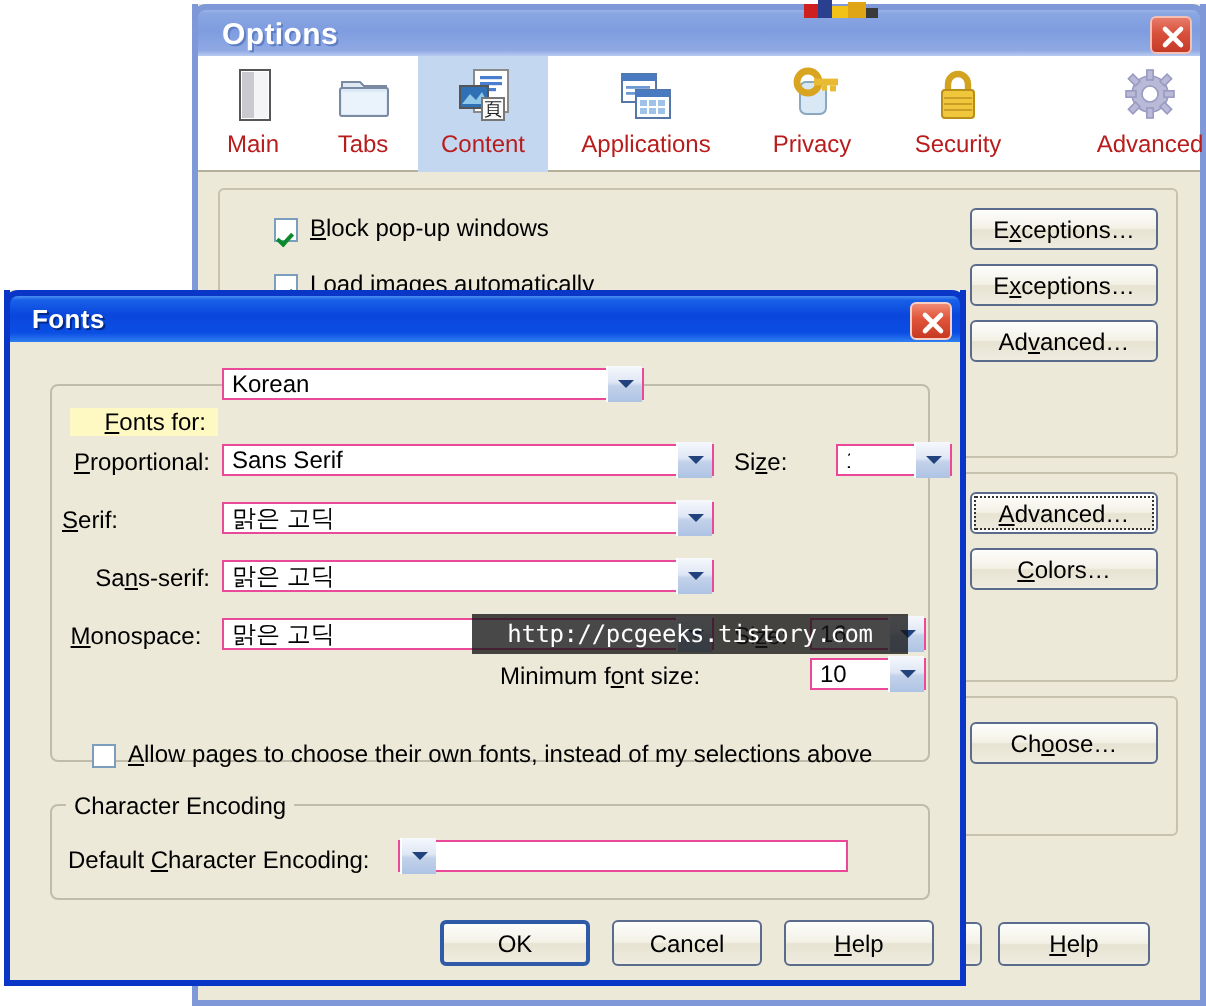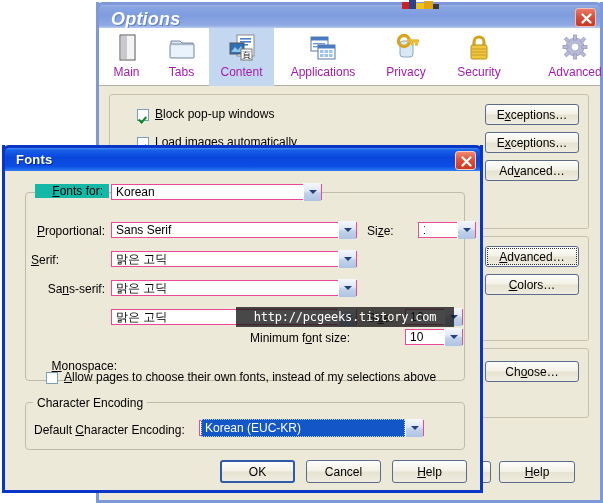--- a/index.html
+++ b/index.html
@@ -20,22 +20,22 @@
     box-sizing:border-box;
   }
   #options-titlebar{
     position:absolute;left:96px;top:2px;width:507px;height:26px;
     background:linear-gradient(to bottom,#9bb4e8 0%,#8aa6e2 8%,#7e9cdf 45%,#8fa9e3 88%,#b9cbf0 100%);
     border:3px solid #7f99d8;border-bottom:none;box-sizing:border-box;
     border-top-left-radius:7px;border-top-right-radius:7px;
   }
   #options-title{
     position:absolute;left:12px;top:4px;
-    font-weight:bold;font-size:18px;color:#ffffff;
-    text-shadow:1px 1px 0 #5f7fc4;letter-spacing:0.2px;font-style:italic;
+    font-weight:bold;font-size:15px;color:#ffffff;
+    text-shadow:1px 1px 0 #5f7fc4;letter-spacing:0.2px;
   }
   #options-close{
     position:absolute;right:4px;top:3px;width:21px;height:19px;
     background:linear-gradient(to bottom,#e87b6a 0%,#d8513c 45%,#c53a26 100%);
     border:1px solid #f3c0b6;border-radius:3px;
     box-sizing:border-box;cursor:pointer;
   }
   #options-close svg{position:absolute;left:3px;top:2px;}
 
   
@@ -44,21 +44,21 @@
     background:#ffffff;border-bottom:1px solid #b5b09c;
     box-sizing:border-box;
   }
   .tool-btn{
     position:absolute;top:0;height:58px;
     display:flex;flex-direction:column;align-items:center;justify-content:flex-start;
     padding-top:4px;box-sizing:border-box;cursor:pointer;
   }
   .tool-btn.selected{background:#c3d8f0;}
   .tool-ico{width:32px;height:32px;position:relative;}
-  .tool-lbl{font-size:12px;color:#a21caf;margin-top:1px;line-height:14px;white-space:nowrap;}
+  .tool-lbl{font-size:12px;color:#b91c1c;margin-top:1px;line-height:14px;white-space:nowrap;}
 
   
   #options-body{
     position:absolute;left:99px;top:86px;width:501px;height:414px;
     background:#ece9d8;
   }
   .opt-group{
     position:absolute;border:1px solid #c6c2ae;border-radius:3px;
     box-sizing:border-box;
   }
@@ -334,21 +334,21 @@
   <div class="xp-btn" style="left:316px;top:375px;width:76px;height:22px;">
       <span></span>
     </div>
 </div>
 
 <div id="fonts-dialog">
 
   <div class="grp" style="left:20px;top:47px;width:440px;height:189px;"></div>
 
   <div class="frow" style="left:30px;top:39px;">
-    <span class="flabel" style="width:68px;background:#14b8a6;padding-right:6px;"><u>F</u>onts for:</span>
+    <span class="flabel" style="width:68px;background:#fef9c3;padding-right:6px;margin-top:20px;"><u>F</u>onts for:</span>
   </div>
   <div class="combo" style="left:106px;top:39px;width:211px;">
     <span class="val">Korean</span>
     <span class="arrow"></span>
   </div>
 
   <div class="frow" style="left:26px;top:79px;width:74px;justify-content:flex-end;">
     <span class="flabel"><u>P</u>roportional:</span>
   </div>
   <div class="combo" style="left:106px;top:77px;width:246px;">
@@ -372,21 +372,21 @@
   </div>
 
   <div class="frow" style="left:26px;top:137px;width:74px;justify-content:flex-end;">
     <span class="flabel">Sa<u>n</u>s-serif:</span>
   </div>
   <div class="combo" style="left:106px;top:135px;width:246px;">
     <span class="val">맑은 고딕</span>
     <span class="arrow"></span>
   </div>
 
-  <div class="frow" style="left:38px;top:166px;width:74px;justify-content:flex-end;margin-top:48px;">
+  <div class="frow" style="left:26px;top:166px;width:74px;justify-content:center;">
     <span class="flabel"><u>M</u>onospace:</span>
   </div>
   <div class="combo" style="left:106px;top:164px;width:246px;">
     <span class="val">맑은 고딕</span>
     <span class="arrow"></span>
   </div>
   <div class="frow" style="left:362px;top:166px;">
     <span class="flabel">Si<u>z</u>e:</span>
   </div>
   <div class="combo" style="left:400px;top:164px;width:58px;">
@@ -407,21 +407,20 @@
     <span class="opt-lbl"><u>A</u>llow pages to choose their own fonts, instead of my selections above</span>
   </div>
 
   <div class="grp" style="left:20px;top:257px;width:440px;height:48px;"></div>
   <span class="grp-cap" style="left:28px;top:252px;">Character Encoding</span>
 
   <div class="frow" style="left:29px;top:278px;">
     <span class="flabel">Default <u>C</u>haracter Encoding:</span>
   </div>
   <div class="combo selected" style="left:194px;top:275px;width:225px;">
-    <span class="val">Korean (EUC-KR)</span>
     <span class="arrow"></span>
   </div>
 
   <div class="xp-btn" style="left:301px;top:315px;width:75px;height:23px;">
       <span>Cancel</span>
     </div>
   <div class="xp-btn default" style="left:215px;top:315px;width:75px;height:23px;">
       <span>OK</span>
     </div>
   <div class="xp-btn" style="left:387px;top:315px;width:75px;height:23px;">

